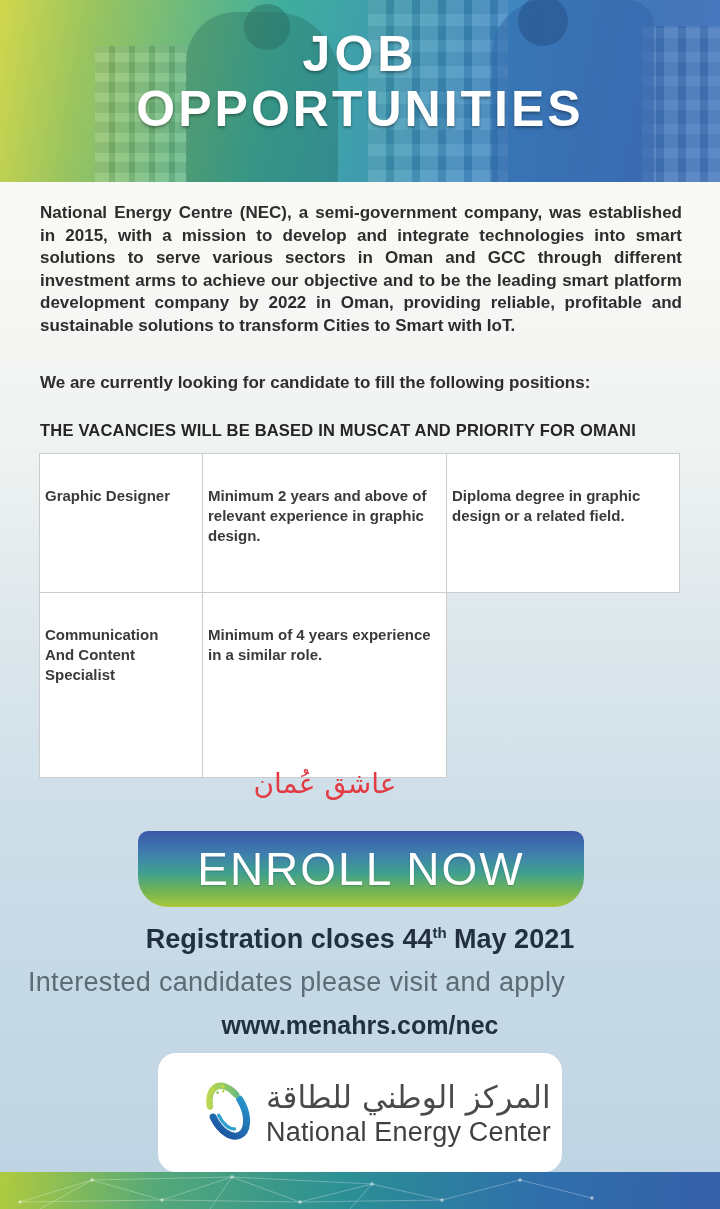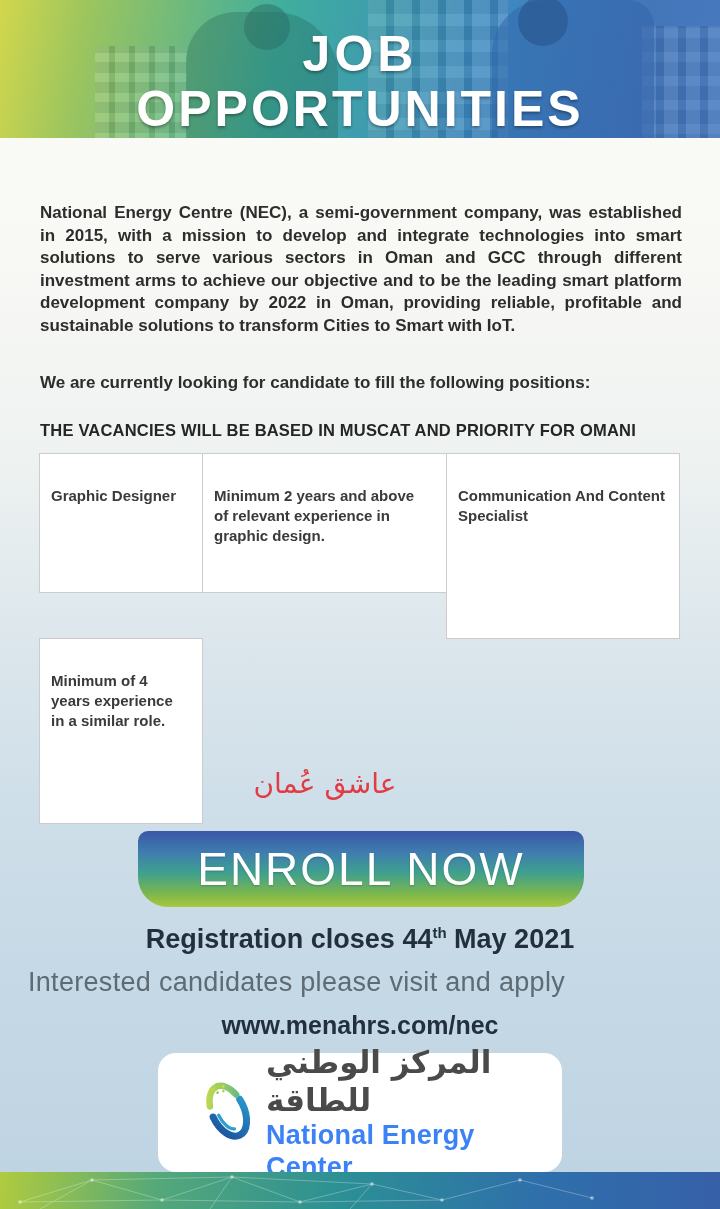--- a/index.html
+++ b/index.html
@@ -6,21 +6,21 @@
   html,body { background:#e8e8e8; }
   body { font-family:"Liberation Sans", sans-serif; }
   .poster {
     position:relative; width:720px; height:1209px; margin:0 auto;
     overflow:hidden;
     background:linear-gradient(180deg,#fbfbf8 0%,#f8f8f5 22%,#eef2f1 38%,#dde7ec 52%,#cfdfe9 66%,#c6d9e6 80%,#bed3e2 100%);
   }
 
   
   .header {
-    position:absolute; left:0; top:0; width:720px; height:138px;
+    position:absolute; left:0; top:0; width:720px; height:182px;
     background:linear-gradient(100deg,#d2d74c 0%,#9cc55e 12%,#3fae9d 38%,#3e89c0 66%,#4472b8 88%,#4b7ec4 100%);
     overflow:hidden;
   }
   .hp { position:absolute; }
   .hp-panel-a {
     left:95px; top:46px; width:92px; height:136px; opacity:.55;
     background:
       repeating-linear-gradient(90deg, rgba(255,255,255,.30) 0 14px, rgba(25,55,60,.30) 14px 20px),
       repeating-linear-gradient(0deg, rgba(255,255,255,.25) 0 9px, rgba(25,55,60,.35) 9px 20px);
   }
@@ -84,21 +84,21 @@
   .t-head {
     display:grid; grid-template-columns:163px 244px 233px; height:50px;
     background:linear-gradient(90deg,#aec93c 0%,#58ad71 24%,#2f9e98 50%,#3579b0 76%,#3b55a6 100%);
     align-items:center; text-align:center;
     color:#ffffff; font-size:15px; font-weight:700;
     border-radius:2px;
   }
   .t-body { display:grid; grid-template-columns:163px 244px 233px; margin-top:1px; }
   .t-cell {
     background:#ffffff; border:1px solid #cccccc; margin:-1px 0 0 -1px;
-    padding:32px 14px 12px 11px;
+    padding:32px 14px 12px 5px;
     font-size:15px; font-weight:700; color:#3a3a3a; line-height:20px;
   }
   .row1 { height:140px; }
   .row2 { height:186px; }
 
   
   .watermark {
     position:absolute; left:205px; top:756px; width:240px; text-align:center;
     font-family:"DejaVu Sans", sans-serif; font-size:28px; line-height:56px;
     color:#e23b44; direction:rtl;
@@ -129,27 +129,27 @@
     font-size:25px; font-weight:700; color:#22303e; cursor:pointer;
   }
 
   
   .logo-card {
     position:absolute; left:158px; top:1053px; width:404px; height:119px;
     background:#ffffff; border-radius:18px;
     display:flex; align-items:center;
   }
   .logo-icon { margin-left:38px; flex:0 0 auto; }
-  .logo-text { margin-left:6px;font-weight:bold; }
+  .logo-text { margin-left:6px; }
   .logo-arabic {
     font-family:"DejaVu Sans", sans-serif; font-size:31px; line-height:38px;
     color:#4a4a4a; direction:rtl; text-align:left;
   }
   .logo-english {
-    font-size:27px; line-height:32px; color:#3b82f6; letter-spacing:.2px;
+    font-size:27px; line-height:32px; color:#404040; letter-spacing:.2px;
   }
 
   
   .bottom-band {
     position:absolute; left:0; top:1172px; width:720px; height:37px;
     background:linear-gradient(95deg,#b0cb3e 0%,#54a879 22%,#2b8f95 48%,#2f6fab 75%,#3660a9 100%);
     overflow:hidden;
   }
   .bottom-band svg { display:block; }
 </style>
@@ -172,20 +172,21 @@
   </div>
 
   <p class="intro-paragraph">National Energy Centre (NEC), a semi-government company, was established in 2015, with a mission to develop and integrate technologies into smart solutions to serve various sectors in Oman and GCC through different investment arms to achieve our objective and to be the leading smart platform development company by 2022 in Oman, providing reliable, profitable and sustainable solutions to transform Cities to Smart with IoT.</p>
   <p class="looking-line">We are currently looking for candidate to fill the following positions:</p>
   <p class="vacancies-line">THE VACANCIES WILL BE BASED IN MUSCAT AND PRIORITY FOR OMANI</p>
 
   <div class="jobs-table">
     <div class="t-body">
       <div class="t-cell row1">Graphic Designer</div>
       <div class="t-cell row1">Minimum 2 years and above of relevant experience in graphic design.</div>
+      <div class="t-cell row1">Diploma degree in graphic design or a related field.</div>
       <div class="t-cell row2">Communication And Content Specialist</div>
       <div class="t-cell row2">Minimum of 4 years experience in a similar role.</div>
     </div>
   </div>
 
   <div class="watermark">عاشق عُمان</div>
 
   <button class="enroll-button">ENROLL NOW</button>
 
   <div class="registration-line"><span>Registration closes 44</span><sup>th</sup><span> May 2021</span></div>

